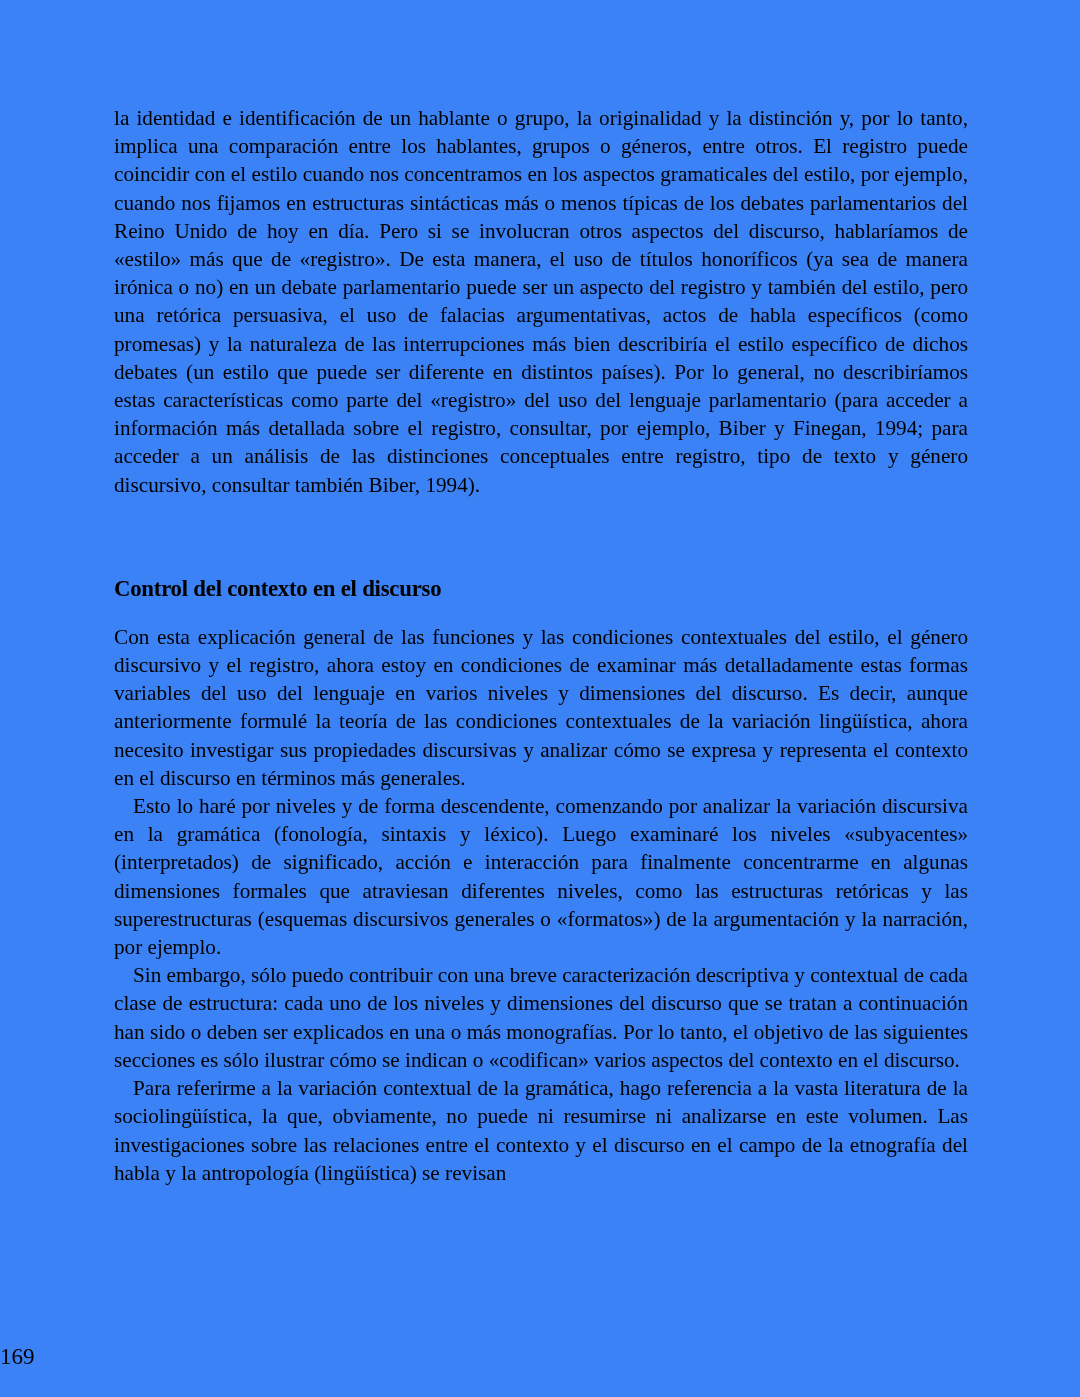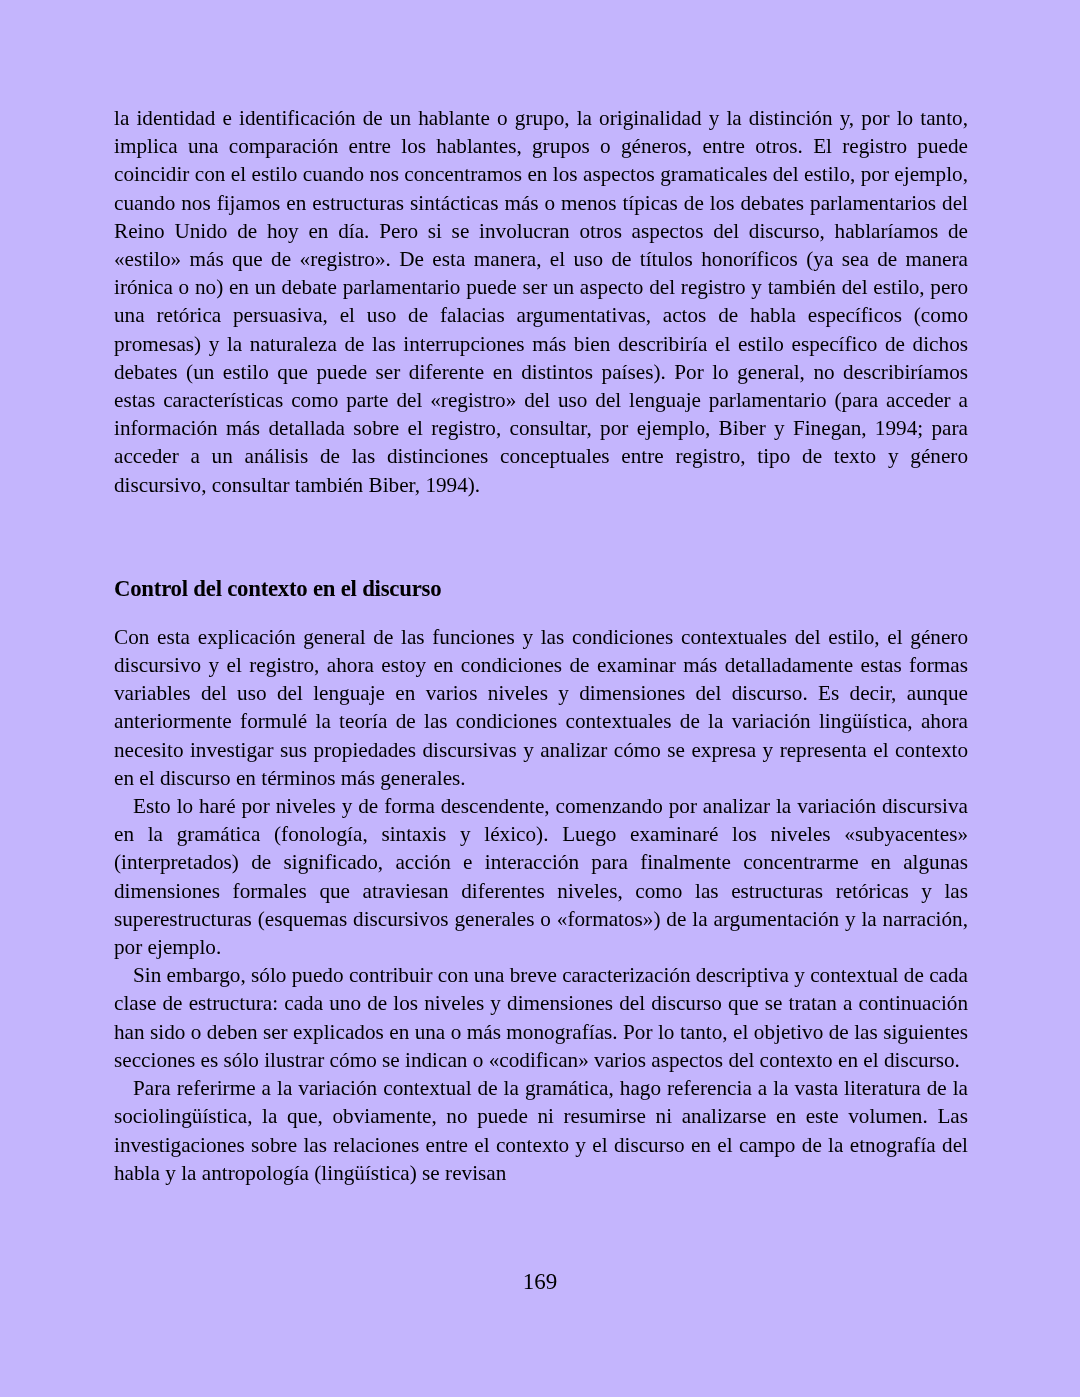--- a/index.html
+++ b/index.html
@@ -15,21 +15,21 @@
     color: #000000;
     overflow: hidden;
   }
 
   #page {
     position: absolute;
     left: 0;
     top: 0;
     width: 1080px;
     height: 1397px;
-    background: #c4b5fd;
+    background: #3b82f6;
   }
 
   #content {
     position: absolute;
     left: 114px;
     top: 104px;
     width: 854px;
   }
 
   p.body-par {
@@ -66,23 +66,23 @@
     transform-origin: left center;
     white-space: nowrap;
   }
 
   .gap-before-heading { height: 74px; }
   .gap-after-heading  { height: 20px; }
 
   #page-number {
     position: absolute;
     left: 0;
-    top: 1267px;
+    top: 1342px;
     width: 1080px;
-    text-align: center;
+    text-align: left;
     font-size: 23px;
     line-height: 30px;
     font-family: "Liberation Serif", "DejaVu Serif", serif;
     color: #000000;
   }
 </style>
 </head>
 <body>
 
 <div id="page">

